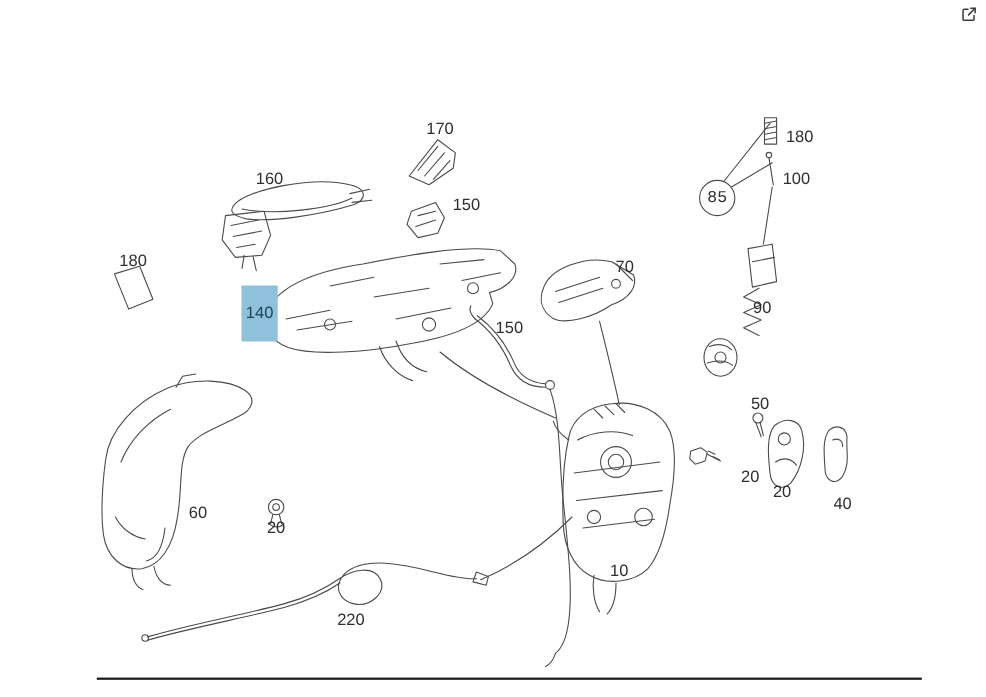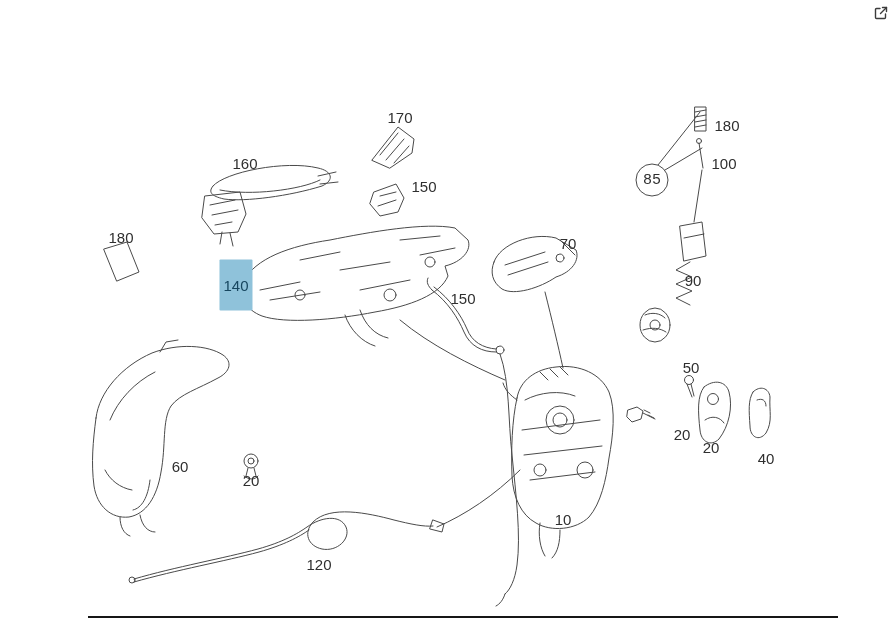--- a/index.html
+++ b/index.html
@@ -173,21 +173,21 @@
   <div class="lbl" style="left:251px;top:480px">20</div>
   <div class="lbl" style="left:711px;top:447px">20</div>
   <div class="lbl" style="left:691px;top:367px">50</div>
   <div class="lbl" style="left:766px;top:458px">40</div>
   <div class="lbl" style="left:568px;top:243px">70</div>
   <div class="lbl" style="left:180px;top:466px">60</div>
   <div class="lbl circled" style="left:652px;top:180px">85</div>
   <div class="lbl" style="left:693px;top:280px">90</div>
   <div class="lbl" style="left:724px;top:163px">100</div>
   <div class="lbl" style="left:727px;top:125px">180</div>
-  <div class="lbl" style="left:319px;top:564px">120</div>
+  <div class="lbl" style="left:319px;top:564px">220</div>
   <div class="lbl" style="left:463px;top:298px">150</div>
   <div class="lbl highlight" style="left: 236px; top: 285px; background: rgb(143, 194, 218); color: rgb(23, 70, 95);">140</div>
   <div class="lbl" style="left:424px;top:186px">150</div>
   <div class="lbl" style="left:245px;top:163px">160</div>
   <div class="lbl" style="left:400px;top:117px">170</div>
   <div class="lbl" style="left:121px;top:237px">180</div>
 
   <button class="open-btn" title="">
     <svg width="16" height="16" viewBox="0 0 16 16">
       <g stroke="#3c3c3c" stroke-width="1.4" fill="none" stroke-linecap="round" stroke-linejoin="round">

